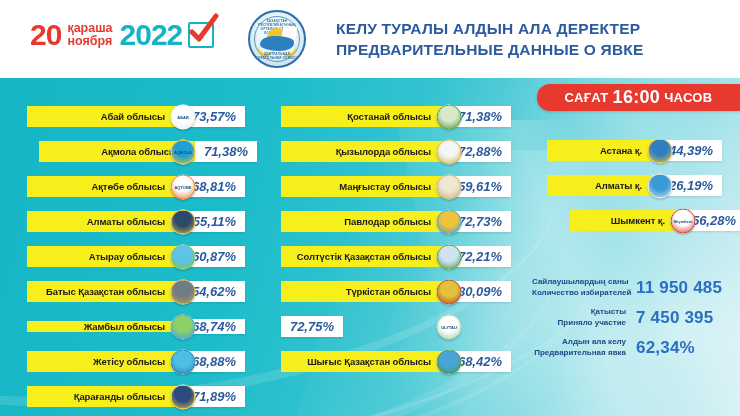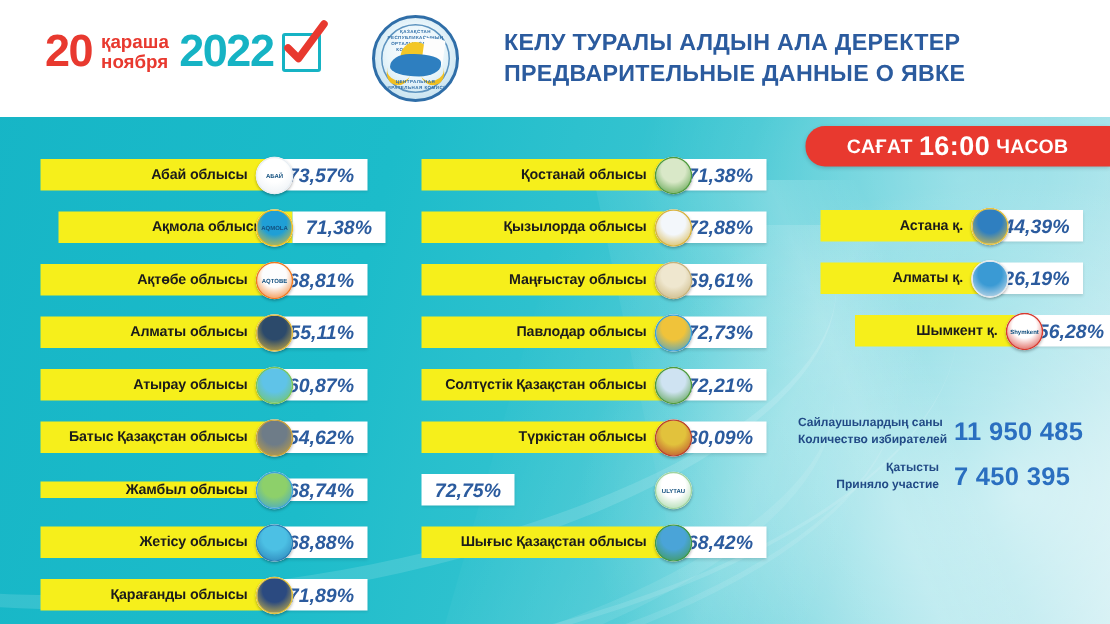--- a/index.html
+++ b/index.html
@@ -445,15 +445,22 @@
       </div>
       <div class="value">11 950 485</div>
     </div>
     <div class="stat">
       <div class="labels">
         <div class="kz">Қатысты</div>
         <div class="ru">Приняло участие</div>
       </div>
       <div class="value">7 450 395</div>
     </div>
+    <div class="stat">
+      <div class="labels">
+        <div class="kz">Алдын ала келу</div>
+        <div class="ru">Предварительная явка</div>
+      </div>
+      <div class="value">62,34%</div>
+    </div>
   </div>
 
 </div>
 
 </body></html>

